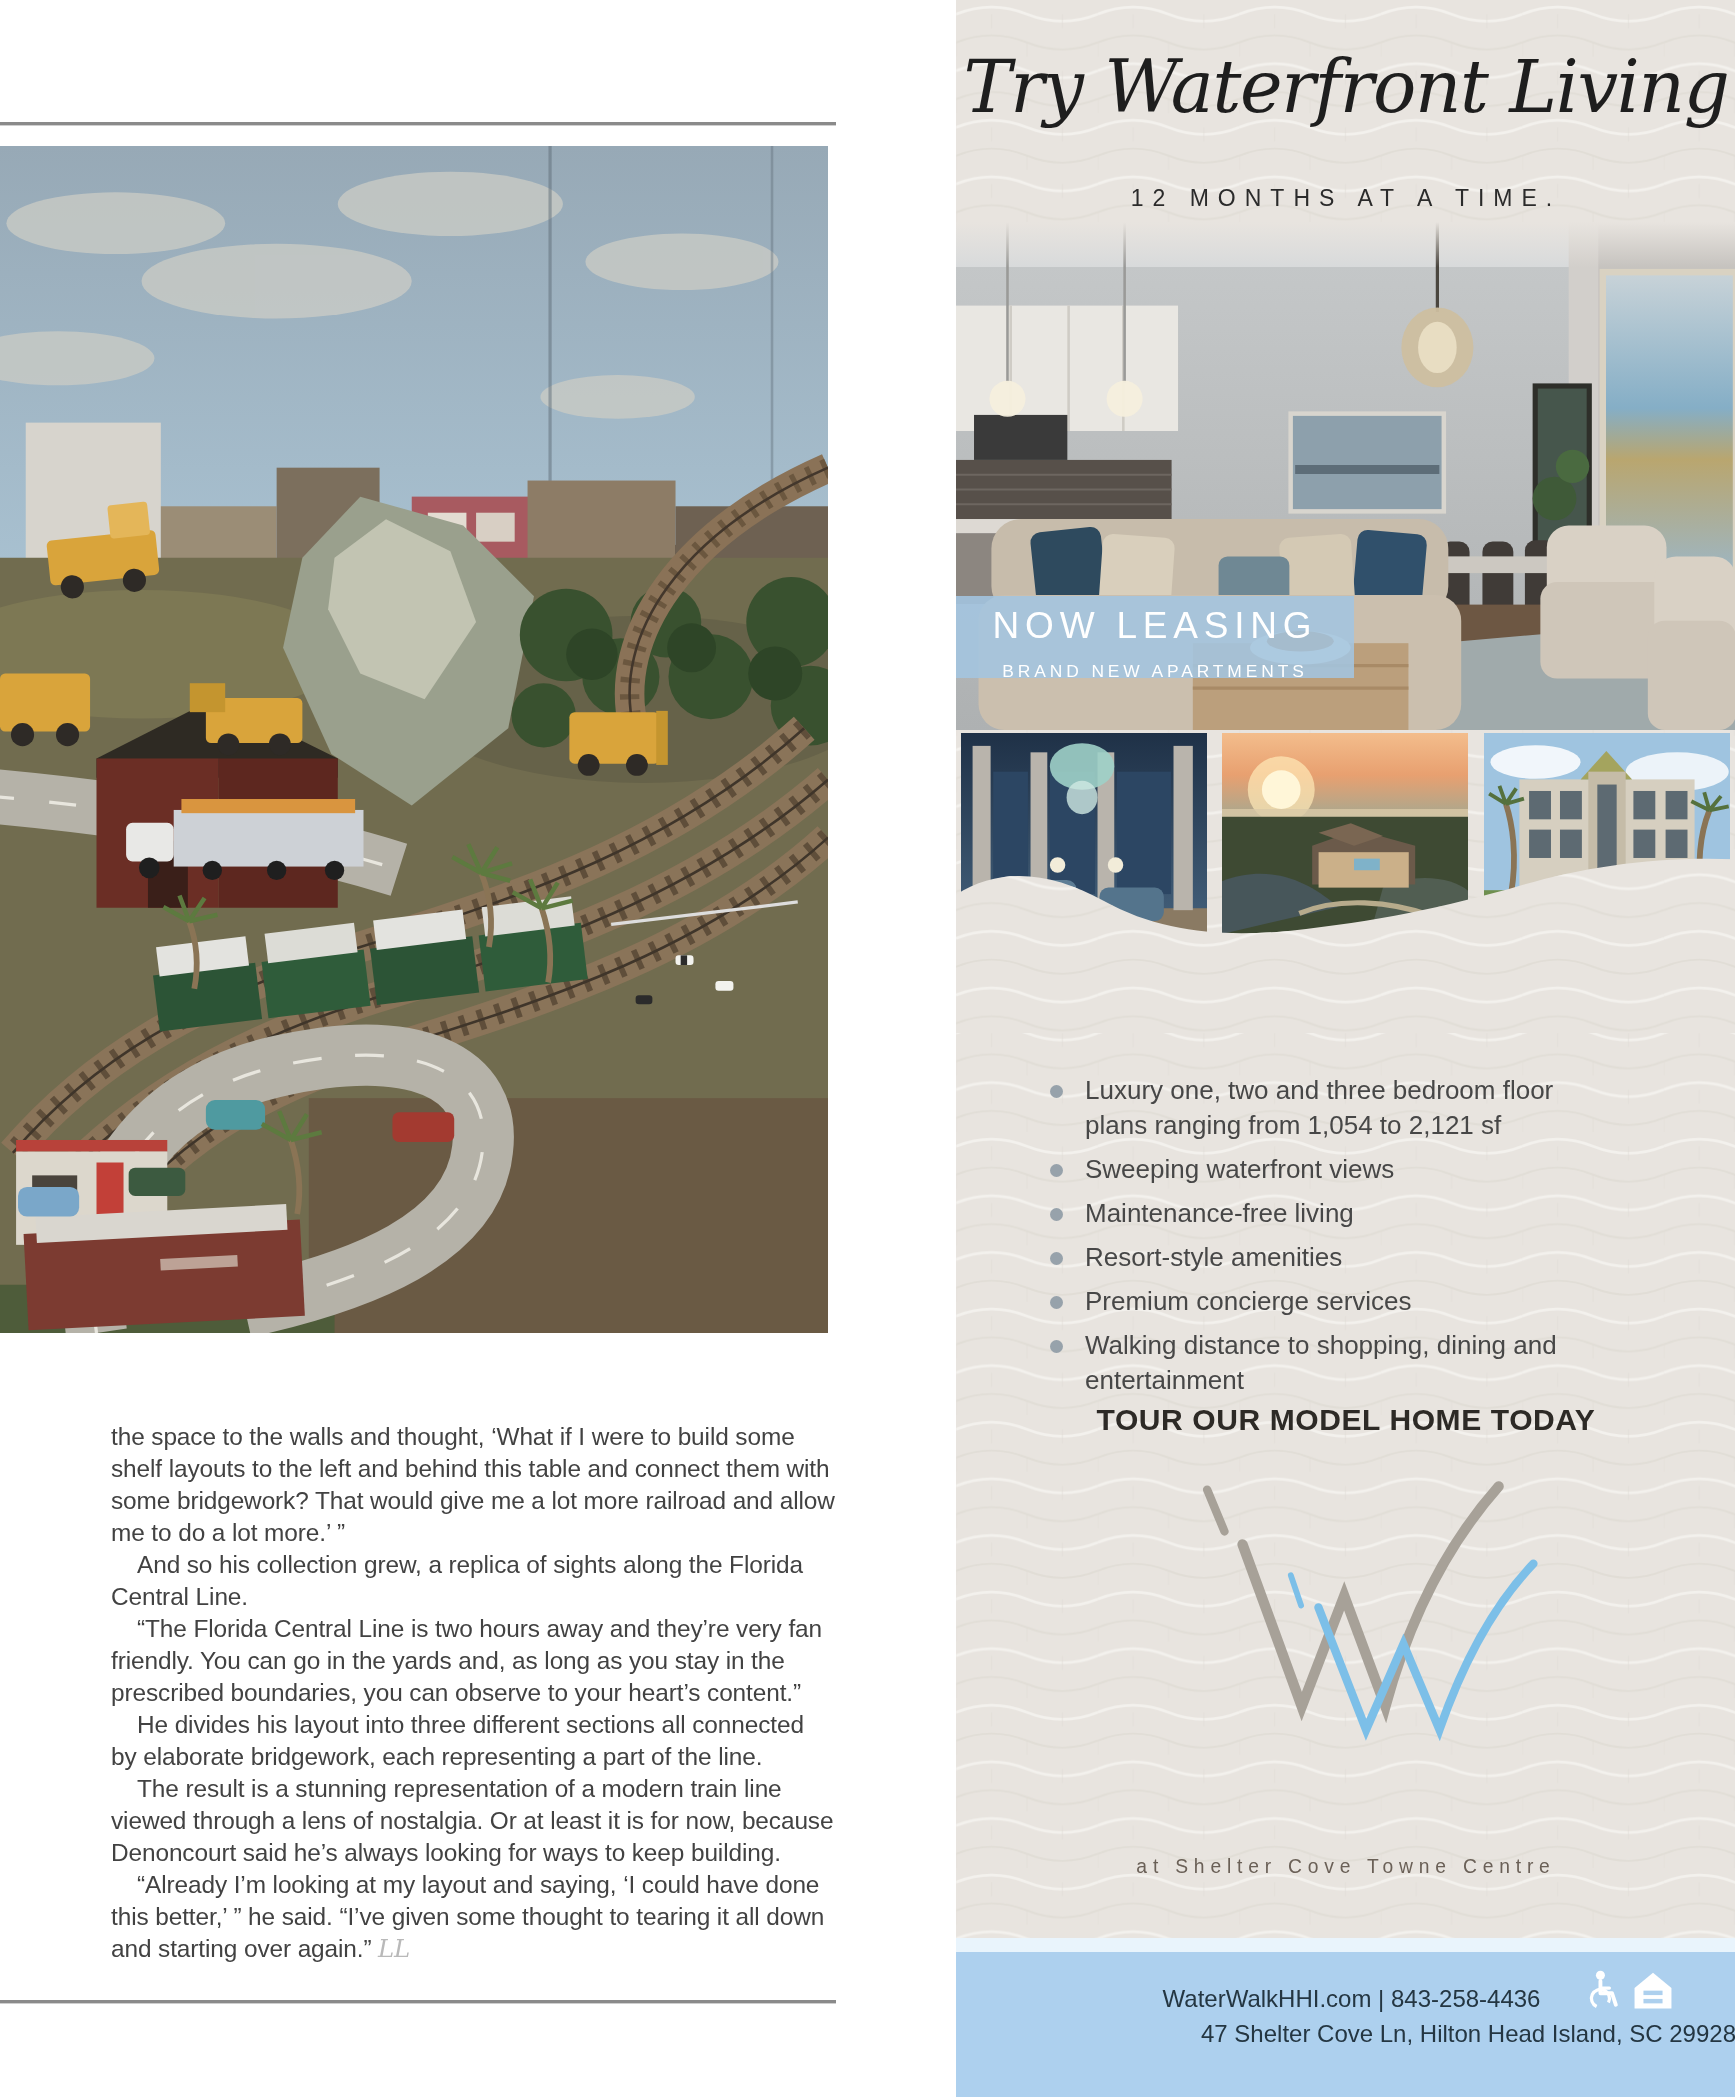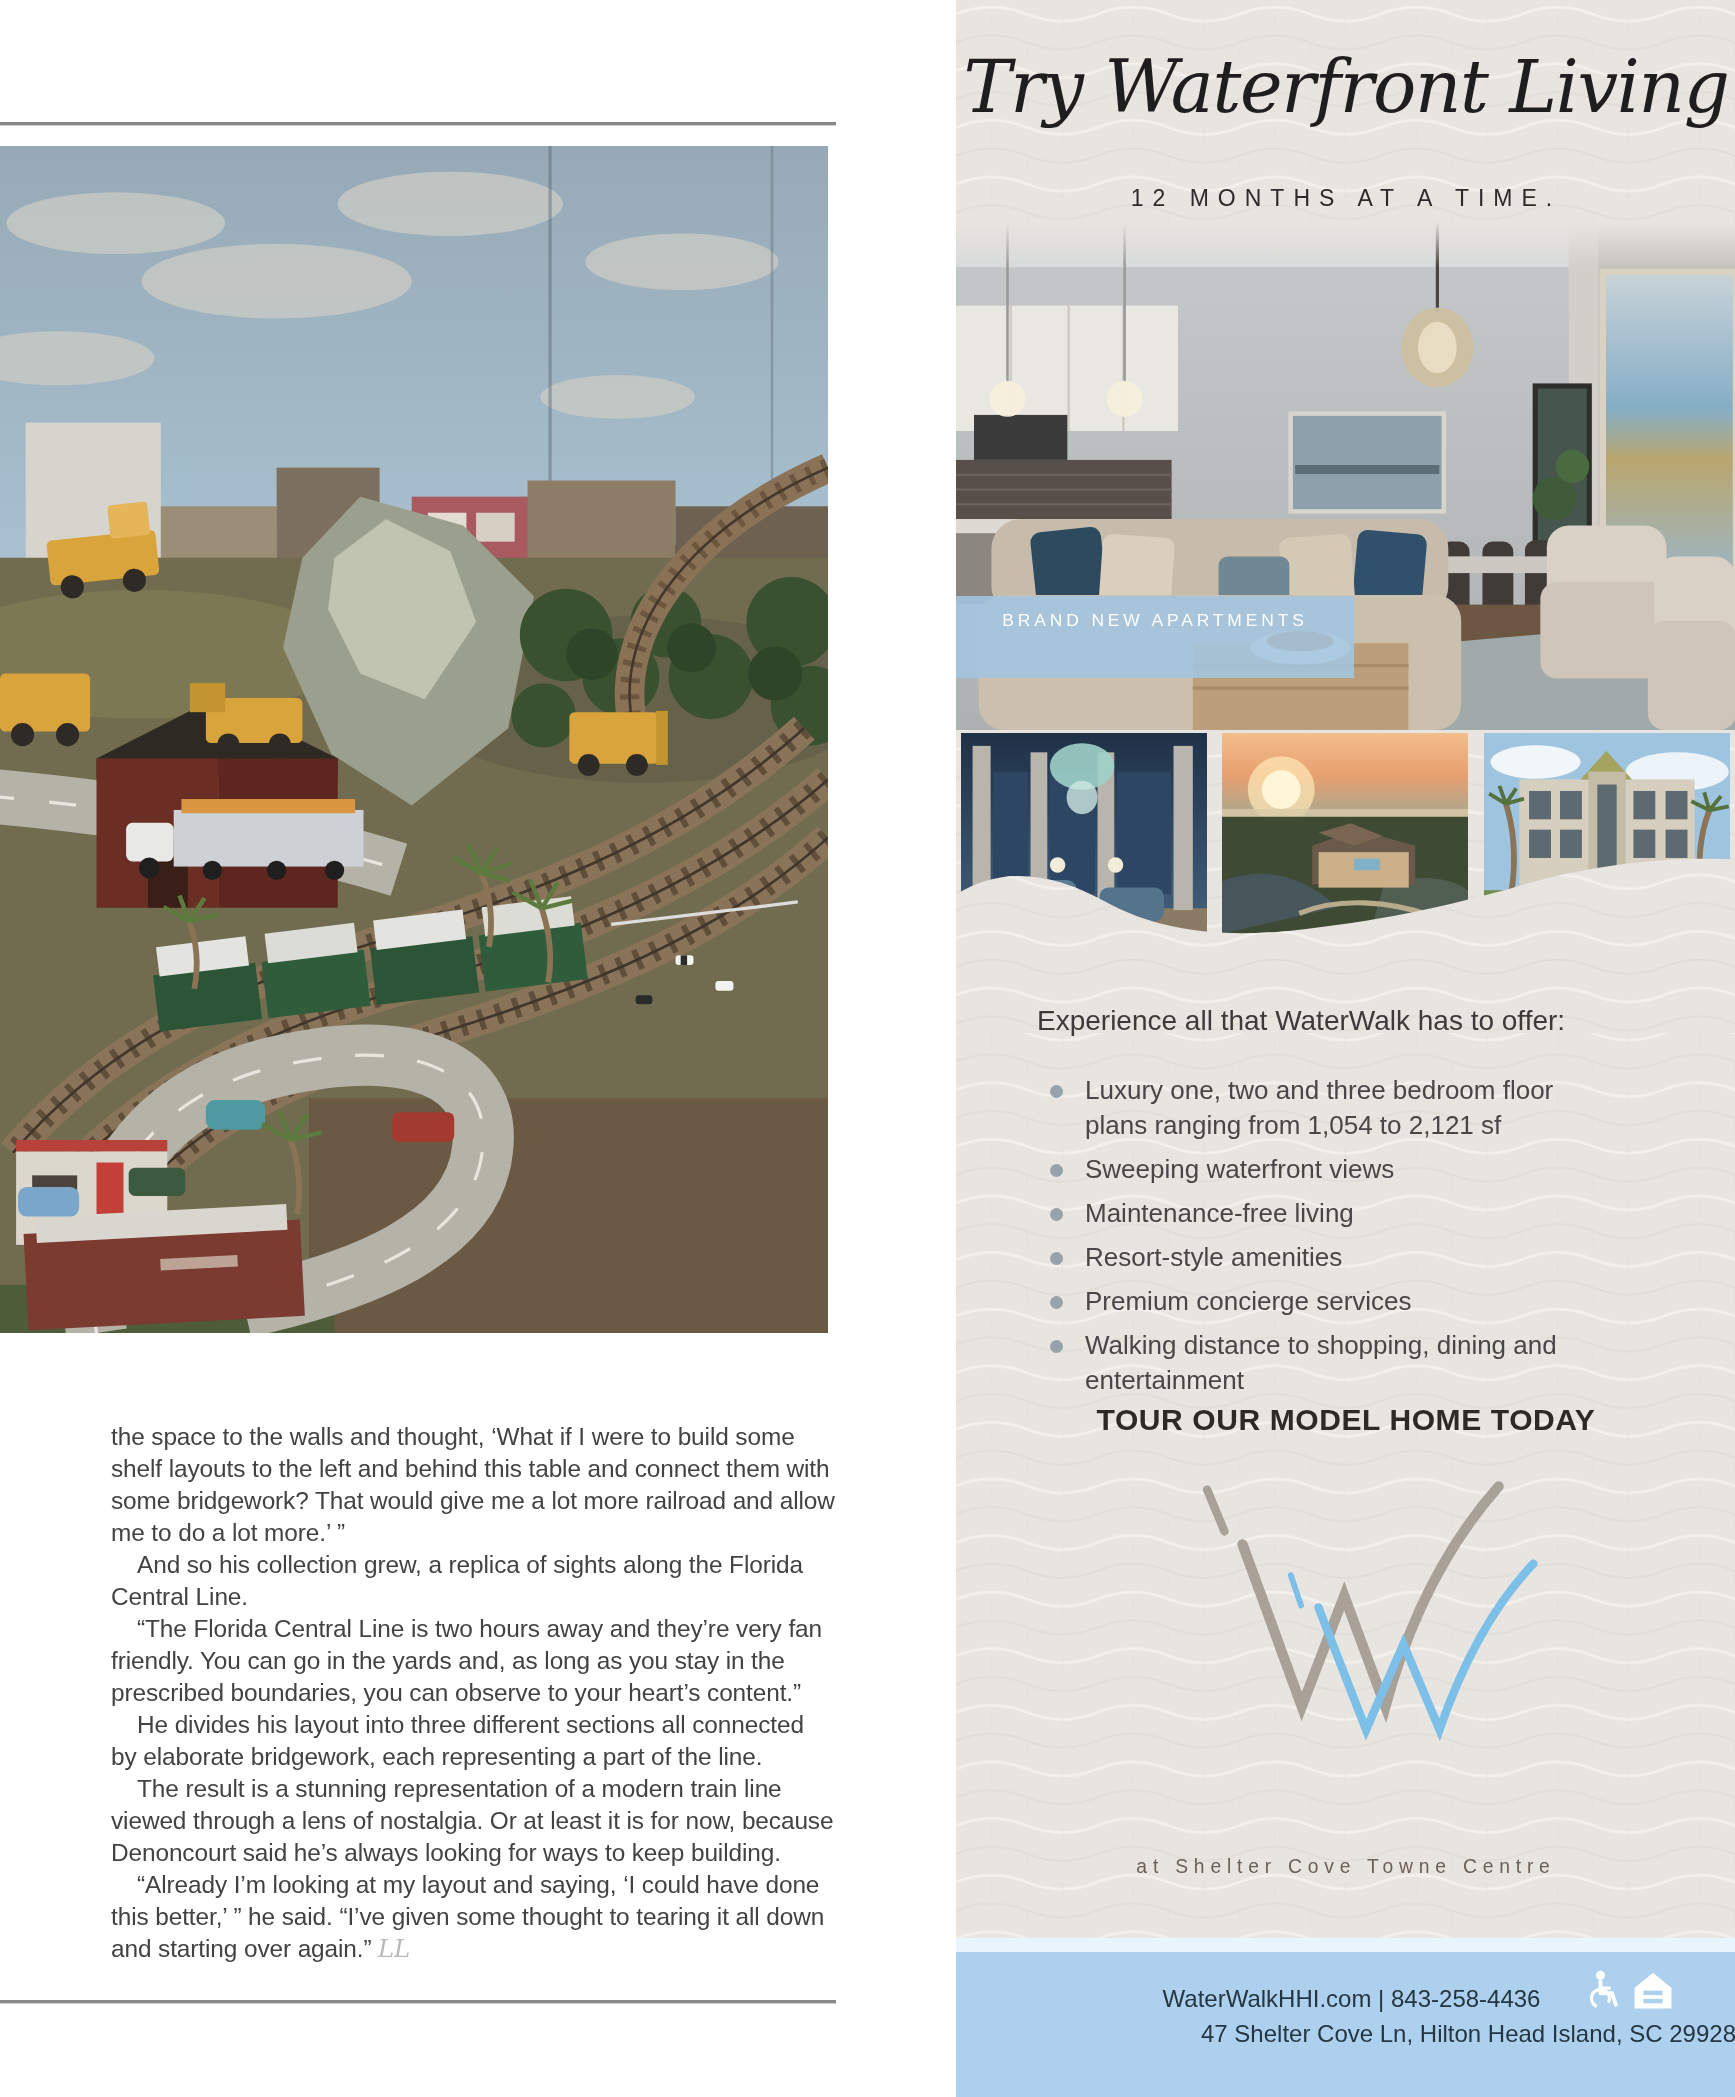--- a/index.html
+++ b/index.html
@@ -368,20 +368,21 @@
           <line x1="368" y1="690" x2="703" y2="690" stroke="#a88a66" stroke-width="5"></line>
           <line x1="368" y1="725" x2="703" y2="725" stroke="#a88a66" stroke-width="5"></line>
           <ellipse cx="535" cy="662" rx="78" ry="26" fill="#efe9dc"></ellipse>
           <ellipse cx="535" cy="652" rx="52" ry="16" fill="#b07c46"></ellipse>
         </g>
       </svg>
     </div>
     <div class="layer hero-fade" style="left:0"></div>
 
     <div class="layer lease-banner">
+      <div class="l1">NOW LEASING</div>
       <div class="l2">BRAND NEW APARTMENTS</div>
     </div>
 
     <div class="layer thumb" style="left:5.1px">
       <svg width="246" height="201" viewBox="0 0 382 312" preserveAspectRatio="none">
         <defs>
             <linearGradient id="lb" x1="0" y1="0" x2="0" y2="1">
           <stop offset="0" stop-color="#1f3147"></stop>
               <stop offset="1" stop-color="#44617c"></stop>
             </linearGradient>
@@ -478,21 +479,20 @@
           <path d="M0,66 Q55,44 110,66 T220,66" fill="none" stroke="#dcd8d1" stroke-width="3" opacity="0.6"></path>
         </pattern>
         <clipPath id="swclip">
           <path d="M0,345 L0,130 C70,85 150,95 230,140 C320,190 420,196 520,186 C650,172 760,150 880,115 C980,86 1090,70 1212,75 L1212,345 Z"></path>
         </clipPath>
       </defs>
       <path d="M0,345 L0,130 C70,85 150,95 230,140 C320,190 420,196 520,186 C650,172 760,150 880,115 C980,86 1090,70 1212,75 L1212,345 Z" fill="#e8e4df"></path>
       <rect width="1212" height="345" fill="url(#wv2)" clip-path="url(#swclip)"></rect>
     </svg>
 
-    <div class="layer offer-head">Experience all that WaterWalk has to offer:</div>
     <div class="layer bullets">
       <div class="bi"><span class="dot"></span><span>Luxury one, two and three bedroom floor plans ranging from 1,054 to 2,121 sf</span></div>
       <div class="bi"><span class="dot"></span><span>Sweeping waterfront views</span></div>
       <div class="bi"><span class="dot"></span><span>Maintenance-free living</span></div>
       <div class="bi"><span class="dot"></span><span>Resort-style amenities</span></div>
       <div class="bi"><span class="dot"></span><span>Premium concierge services</span></div>
       <div class="bi"><span class="dot"></span><span>Walking distance to shopping, dining and entertainment</span></div>
     </div>
 
     <div class="layer cta">TOUR OUR MODEL HOME TODAY</div>

